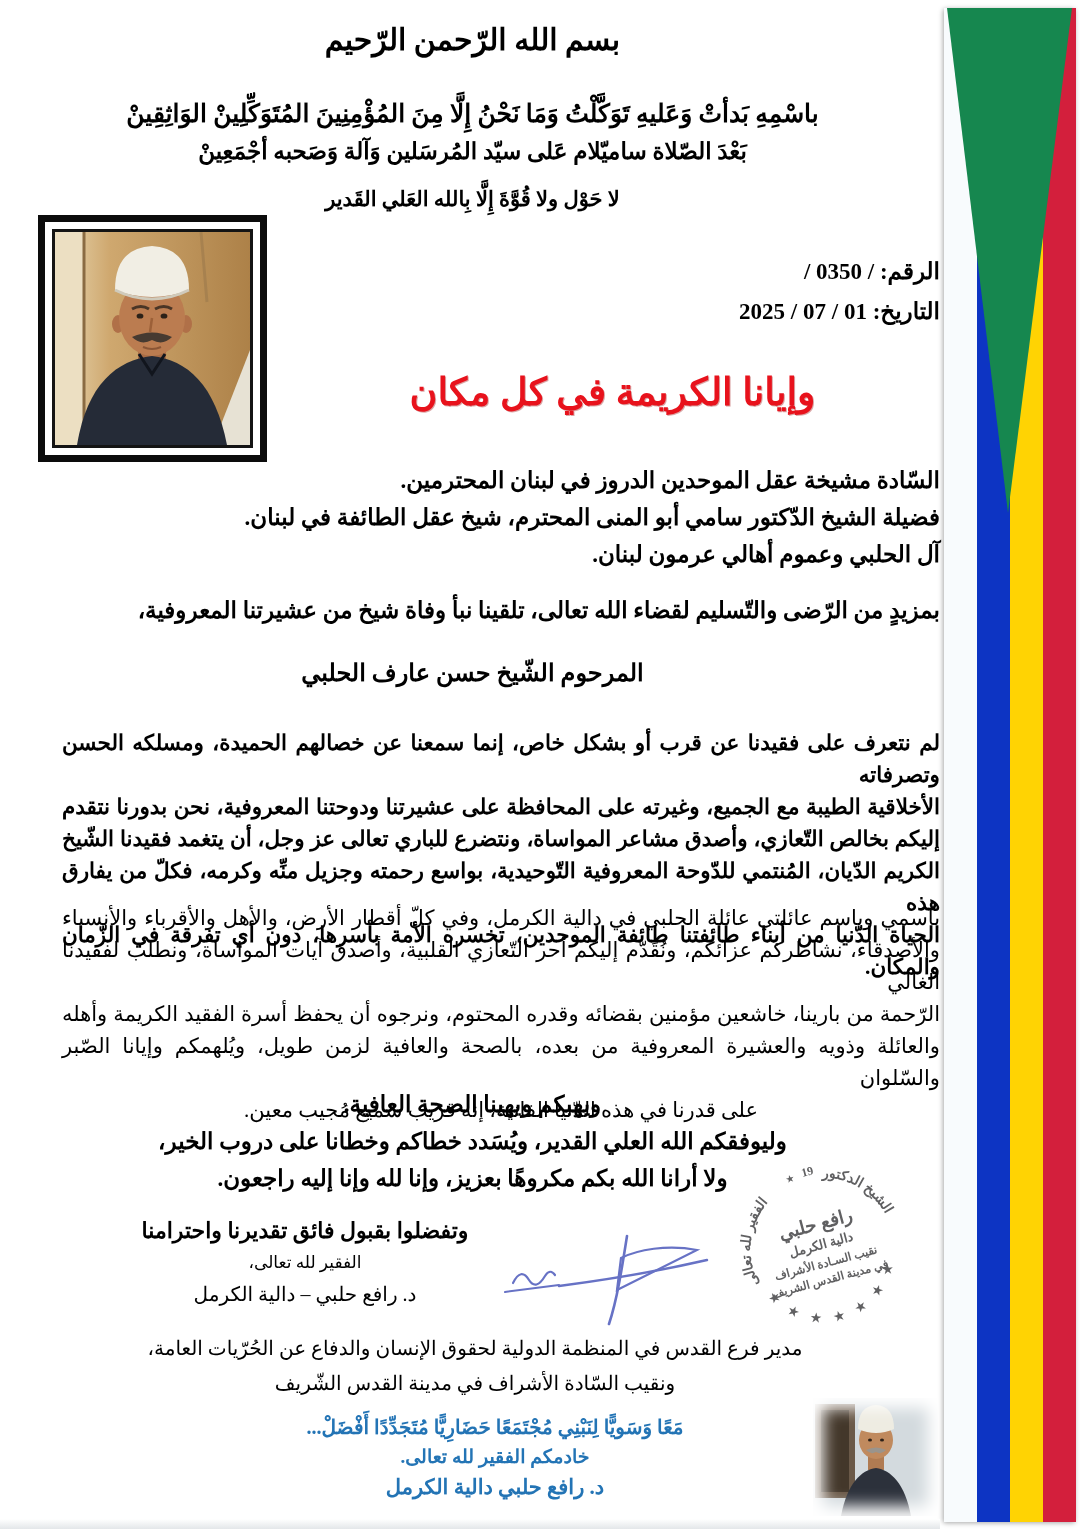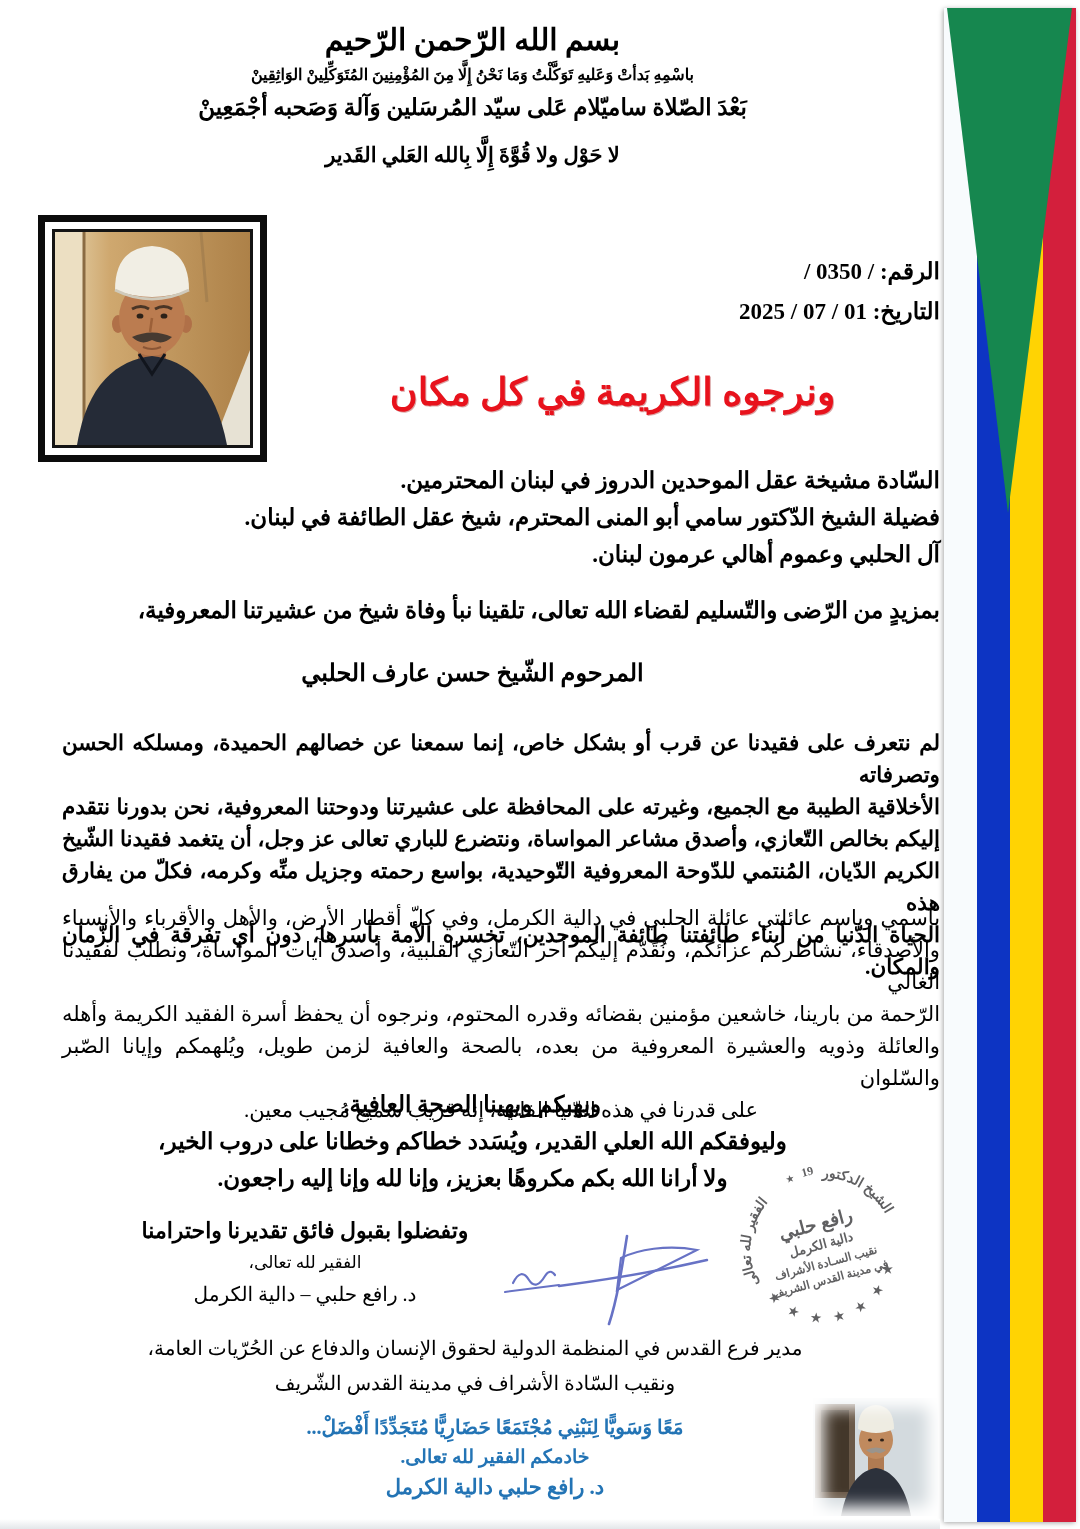--- a/index.html
+++ b/index.html
@@ -5,21 +5,21 @@
   html,body{margin:0;padding:0;background:#ffffff;}
   .page{position:relative;width:1080px;height:1529px;background:#ffffff;overflow:hidden;
         font-family:Liberation Serif, serif;color:#000;}
   .abs{position:absolute;}
   .ar{direction:rtl;}
   .center{text-align:center;}
   .right{text-align:right;}
 
   .header{top:22px;left:0;width:945px;}
   .bismillah{font-size:30px;font-weight:700;}
-  .tawakkul{font-size:16px;font-weight:700;margin-top:8px;}
+  .tawakkul{font-size:25px;font-weight:700;margin-top:42px;}
   .salat{font-size:23px;font-weight:700;margin-top:10px;}
   .hawqala{font-size:21px;font-weight:700;margin-top:22px;}
 
   .portrait-tl{top:215px;left:38px;width:229px;height:247px;box-sizing:border-box;
                border:7px solid #0c0c0c;background:#fff;padding:7px;}
   .portrait-tl .inner{width:100%;height:100%;box-sizing:border-box;border:3px solid #141414;}
   .portrait-tl svg{display:block;width:100%;height:100%;}
 
   .ref-block{top:252px;right:140px;font-size:23px;font-weight:700;line-height:40px;}
 
@@ -120,21 +120,21 @@
         <path d="M 88 115 Q 97 119 106 115" stroke="#8a5535" stroke-width="2" fill="none"></path>
       </svg>
     </div>
   </div>
 
   <div class="abs ref-block ar right">
     <div>الرقم: / 0350 /</div>
     <div>التاريخ: 01 / 07 / 2025</div>
   </div>
 
-  <div class="abs red-title ar center" style="color: rgb(232, 18, 28);">ونرجوه الكريمة في كل مكان</div>
+  <div class="abs red-title ar center" style="color: rgb(232, 18, 28);">وإيانا الكريمة في كل مكان</div>
 
   <div class="abs recipients ar right">
     <div>السّادة مشيخة عقل الموحدين الدروز في لبنان المحترمين.</div>
     <div>فضيلة الشيخ الدّكتور سامي أبو المنى المحترم، شيخ عقل الطائفة في لبنان.</div>
     <div>آل الحلبي وعموم أهالي عرمون لبنان.</div>
   </div>
 
   <div class="abs intro ar right">بمزيدٍ من الرّضى والتّسليم لقضاء الله تعالى، تلقينا نبأ وفاة شيخ من عشيرتنا المعروفية،</div>
 
   <div class="abs deceased ar center">المرحوم الشّيخ حسن عارف الحلبي</div>

